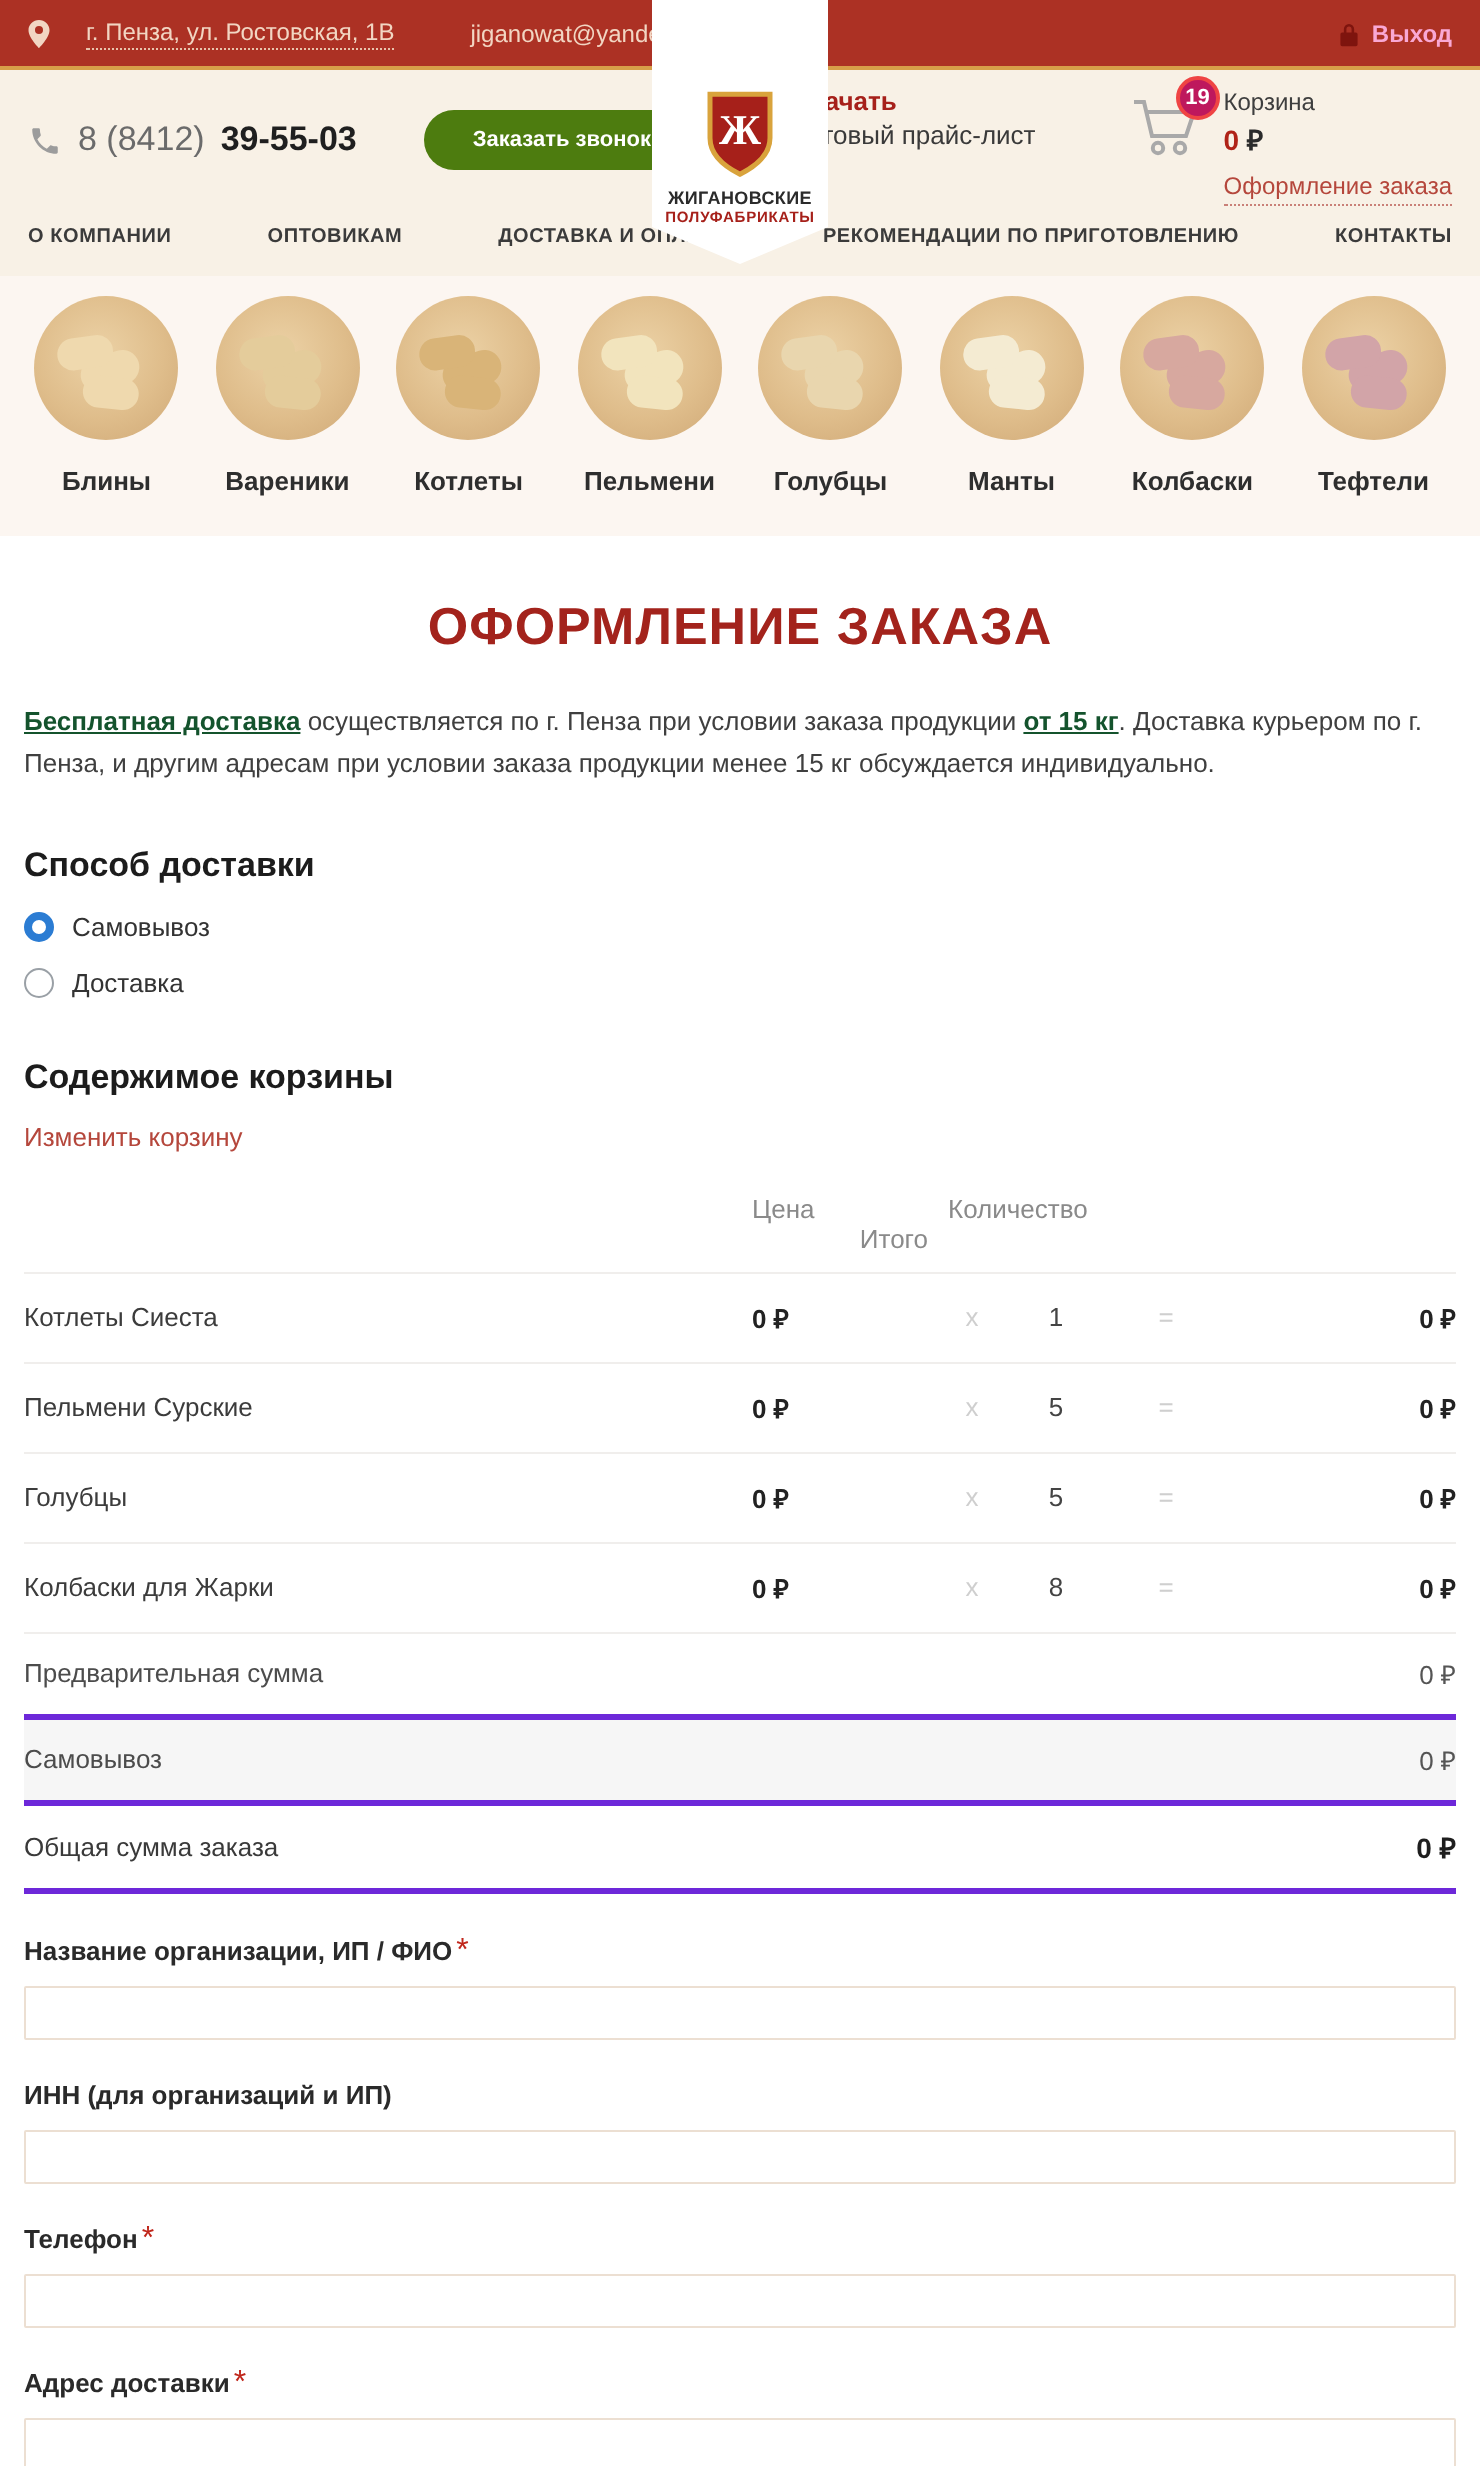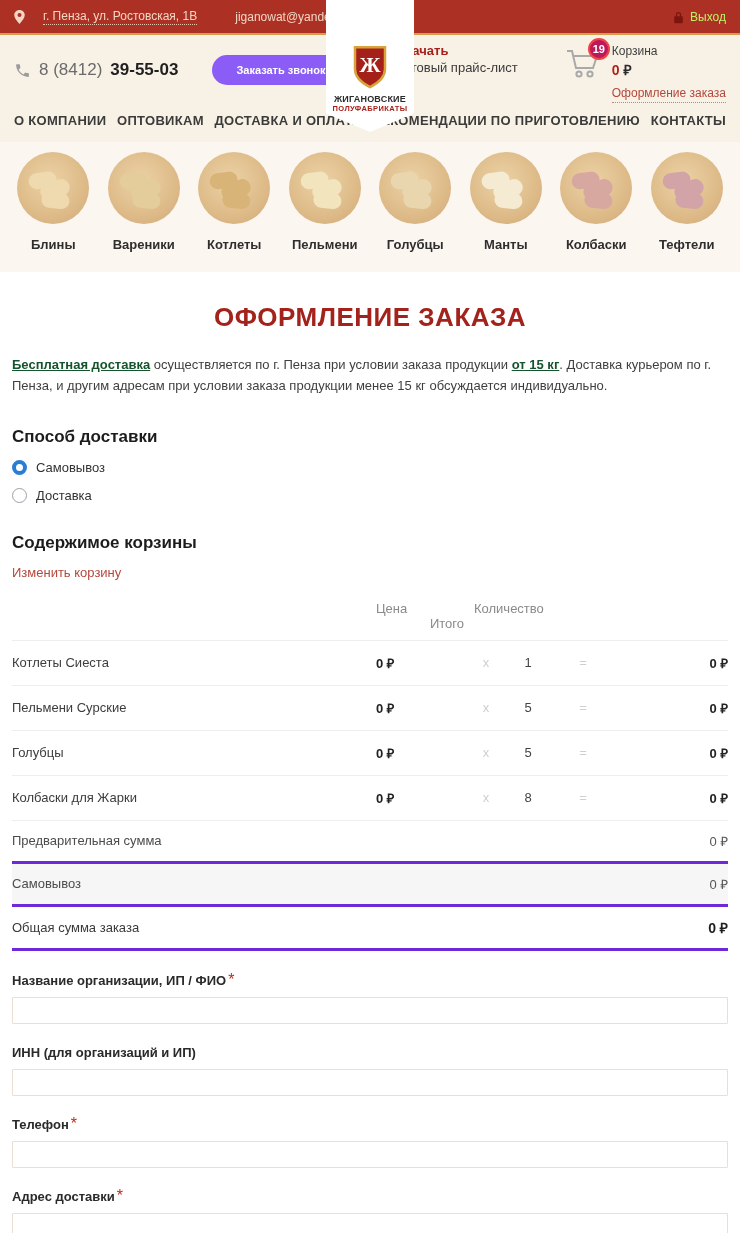--- a/index.html
+++ b/index.html
@@ -6,28 +6,28 @@
   html,body { width:740px; }
   body { font-family:"Liberation Sans", sans-serif; background:#fff; color:#333; }
 
   
   .topbar { background:#ac3124; border-bottom:2px solid #d79e49; height:35px;
             display:flex; align-items:center; justify-content:space-between; padding:0 14px;
             font-size:12px; color:#f2d6c3; position:relative; }
   .topbar-left { display:flex; align-items:center; gap:38px; }
   .topbar-item { display:flex; align-items:center; gap:18px; }
   .topbar-address { border-bottom:1px dotted #e8c3ac; padding-bottom:1px; cursor:pointer; }
-  .topbar-logout { display:flex; align-items:flex-end; gap:6px; color:#bef264; cursor:pointer; }
+  .topbar-logout { display:flex; align-items:flex-end; gap:6px; color:#f9a8d4; cursor:pointer;font-weight:bold; }
 
   
   .header { background:#f8f1e6; height:70px; display:flex; align-items:center;
             justify-content:space-between; padding:0 14px; position:relative; }
   .phone-group { display:flex; align-items:center; gap:8px; font-size:17px; color:#6b6b6b; }
   .phone-group b { color:#1f1f1f; }
-  .callback-btn { background:#8b5cf6; color:#fff; font-size:11px; font-weight:700;
+  .callback-btn { background:#4d7c0f; color:#fff; font-size:11px; font-weight:700;
                   border:none; border-radius:16px; padding:9px 24px; margin-left:34px; cursor:pointer; }
   .header-left { display:flex; align-items:center; }
   .header-right { display:flex; align-items:flex-start; gap:48px; padding-top:4px; }
 
   .logo-badge { position:absolute; left:50%; top:-35px; transform:translateX(-50%);
                 width:88px; height:132px; background:#fff; z-index:5;
                 clip-path:polygon(0 0,100% 0,100% 86%,50% 100%,0 86%);
                 display:flex; flex-direction:column; align-items:center; padding-top:44px; }
   .logo-badge .logo-line1 { font-size:9px; font-weight:800; color:#2b2b2b; margin-top:5px; letter-spacing:.2px; }
   .logo-badge .logo-line2 { font-size:7.5px; font-weight:800; color:#a6201a; letter-spacing:.4px; }
@@ -42,21 +42,21 @@
   .cart-badge { position:absolute; top:-4px; right:-10px; background:#be185d; color:#fff;
                 width:22px; height:22px; border-radius:50%; font-size:11px; font-weight:700;
                 display:flex; align-items:center; justify-content:center; border:2px solid #ef4444; }
   .cart-info { font-size:12px; color:#3e3e3e; line-height:1.5; }
   .cart-amount { font-size:14px; font-weight:700; color:#2b2b2b; }
   .cart-amount .num { color:#b02318; }
   .cart-checkout { color:#b5473c; border-bottom:1px dotted #c98078; display:inline-block; margin-top:3px; cursor:pointer; }
 
   
   .nav { background:#f8f1e6; display:flex; justify-content:space-between; padding:0 14px 14px;
-         font-size:13px; font-weight:700; color:#3b3b3b; letter-spacing:.3px; }
+         font-size:10px; font-weight:700; color:#3b3b3b; letter-spacing:.3px; }
   .nav-item { cursor:pointer; padding-top:8px; }
 
   
   .categories { background:#fcf6f1; display:grid; grid-template-columns:repeat(8,1fr);
                 padding:10px 8px 20px; }
   .category { display:flex; flex-direction:column; align-items:center; cursor:pointer; }
   .cat-circle { width:72px; height:72px; border-radius:50%; position:relative; overflow:hidden;
                 background:radial-gradient(circle at 45% 40%, #ecd2a6 0%, #dfbd8b 55%, #cfa876 100%); }
   .food { position:absolute; left:23px; top:29px; width:30px; height:17px; border-radius:9px;
           transform:rotate(-18deg); }

